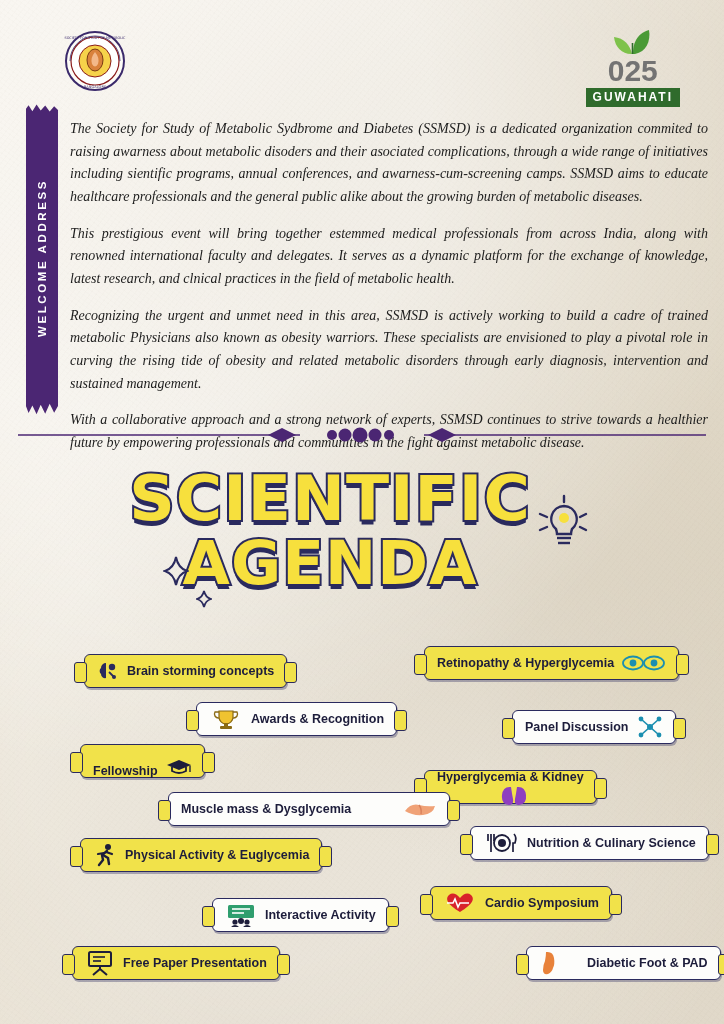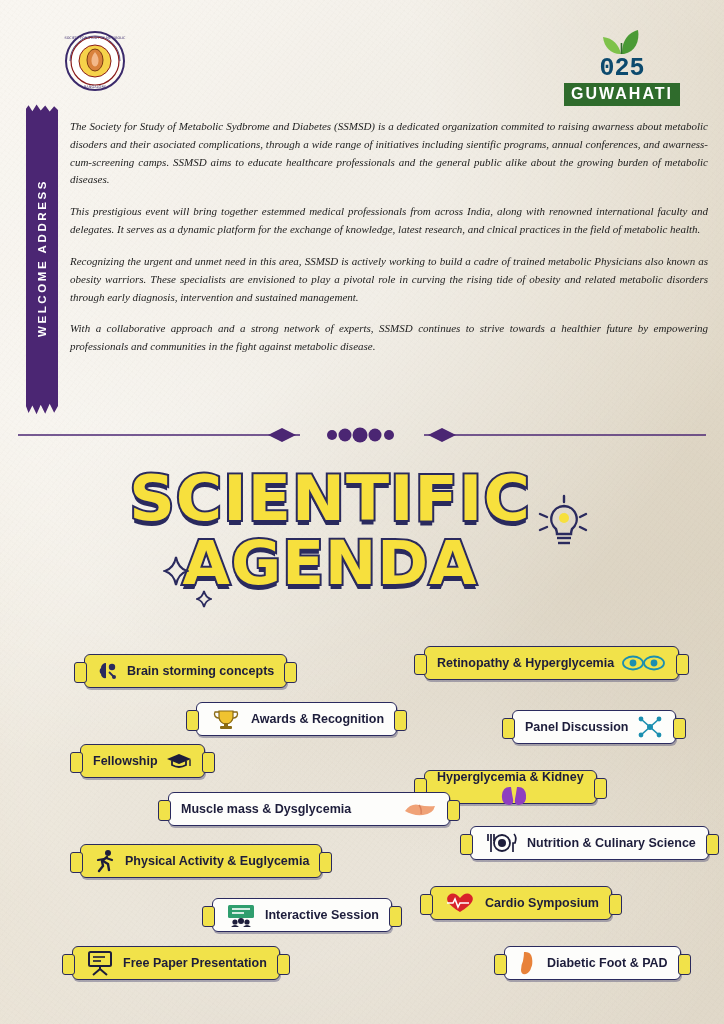--- a/index.html
+++ b/index.html
@@ -29,26 +29,26 @@
   }
   .content { position:absolute; inset:0; }
 
   
   .logo-left {
     position:absolute; left:62px; top:30px; width:66px; height:62px;
   }
   .logo-right { position:absolute; right:44px; top:26px; text-align:center; }
   .logo-right .leaf { display:block; margin:0 auto -4px; }
   .logo-right .yr {
-    font-family:Liberation Mono, monospace;
-    font-weight:bold; font-size:25px; color:#0c4a6e; letter-spacing:0px;
+    font-family:Liberation Sans, sans-serif;
+    font-weight:bold; font-size:30px; color:#737373; letter-spacing:0px;
     line-height:1;
   }
   .logo-right .city {
-    font-weight:bold; font-size:16px; letter-spacing:2px; color:#ffffff;
+    font-weight:bold; font-size:12px; letter-spacing:2px; color:#ffffff;
     background:#2f6b2c; padding:2px 7px 3px; display:inline-block; margin-top:2px;
   }
 
   
   .welcome-strip {
     position:absolute; left:26px; top:113px; width:32px; height:290px;
     background:#4b2673;
     border-radius:3px;
   }
   .welcome-strip::before{
@@ -67,21 +67,21 @@
     display:flex; align-items:center; justify-content:center;
     writing-mode:vertical-rl; transform:rotate(180deg);
     text-align:center;
   }
 
   
   .address {
     position:absolute; left:70px; top:118px; width:638px;
     font-family:"Liberation Serif", serif;
     font-style:italic;
-    font-size:11px;
+    font-size:14px;
     line-height:1.62;
     color:#1c1c1c;
     text-align:justify;
   }
   .address p { margin:0 0 14px 0; }
   .address p:last-child { margin-bottom:16px; }
 
   
   .divider { position:absolute; left:0; top:418px; width:724px; height:34px; }
 
@@ -272,21 +272,21 @@
             <line x1="13" y1="13" x2="22" y2="21" stroke="#1b8fb0" stroke-width="1.6"></line>
             <circle cx="13" cy="13" r="3" fill="#1b8fb0"></circle>
             <circle cx="4" cy="5" r="2.4" fill="#1b8fb0"></circle>
             <circle cx="22" cy="5" r="2.4" fill="#1b8fb0"></circle>
             <circle cx="4" cy="21" r="2.4" fill="#1b8fb0"></circle>
             <circle cx="22" cy="21" r="2.4" fill="#1b8fb0"></circle>
           </svg>
       </span>
     </div>
 
-    <div class="pill yellow" style="left:80px; top:104px;">
+    <div class="pill yellow" style="left:80px; top:104px;align-items:flex-end;">
       <span class="lbl">Fellowship</span>
       <span class="ico right">
         <svg width="26" height="20" viewBox="0 0 26 20">
             <path d="M13 3 L25 8 L13 13 L1 8 Z" fill="#1d1d3b"></path>
             <path d="M6 10 v4 q7 4 14 0 v-4" fill="none" stroke="#1d1d3b" stroke-width="1.8"></path>
             <line x1="24" y1="8.5" x2="24" y2="15" stroke="#1d1d3b" stroke-width="1.4"></line>
           </svg>
       </span>
     </div>
 
@@ -315,21 +315,21 @@
         <svg width="36" height="22" viewBox="0 0 36 22">
             <path d="M5 2 v7 M8 2 v7 M11 2 v7 M8 9 v11" stroke="#1d1d3b" stroke-width="1.7" fill="none"></path>
             <circle cx="19" cy="11" r="8" fill="none" stroke="#1d1d3b" stroke-width="1.8"></circle>
             <circle cx="19" cy="11" r="4" fill="#1d1d3b"></circle>
             <path d="M31 2 q3 3 1 9 h-2 v9" stroke="#1d1d3b" stroke-width="1.7" fill="none"></path>
           </svg>
       </span>
       <span class="lbl">Nutrition &amp; Culinary Science</span>
     </div>
 
-    <div class="pill yellow" style="left:80px; top:204px;align-items:center;">
+    <div class="pill yellow" style="left:80px; top:198px;align-items:center;">
       <span class="ico left">
         <svg width="24" height="24" viewBox="0 0 24 24">
             <circle cx="15" cy="4" r="3" fill="#1d1d3b"></circle>
             <path d="M14 8 l-5 4 l1 5 l-4 5" stroke="#1d1d3b" stroke-width="2.4" fill="none" stroke-linecap="round"></path>
             <path d="M10 12 l5 3 l1 6" stroke="#1d1d3b" stroke-width="2.4" fill="none" stroke-linecap="round"></path>
             <path d="M13 9 l6 2" stroke="#1d1d3b" stroke-width="2.2" stroke-linecap="round"></path>
             <path d="M11 10 l-6 1" stroke="#1d1d3b" stroke-width="2.2" stroke-linecap="round"></path>
           </svg>
       </span>
       <span class="lbl">Physical Activity &amp; Euglycemia</span>
@@ -350,36 +350,36 @@
         <svg width="32" height="24" viewBox="0 0 32 24">
             <rect x="3" y="2" width="26" height="13" rx="1.5" fill="#2f9e6e"></rect>
             <line x1="7" y1="6" x2="25" y2="6" stroke="#ffffff" stroke-width="1.6"></line>
             <line x1="7" y1="10" x2="19" y2="10" stroke="#ffffff" stroke-width="1.6"></line>
             <circle cx="10" cy="19" r="2.6" fill="#1d1d3b"></circle>
             <circle cx="16" cy="18" r="3" fill="#1d1d3b"></circle>
             <circle cx="22" cy="19" r="2.6" fill="#1d1d3b"></circle>
             <path d="M6 24 q4 -4 8 0 M18 24 q4 -4 8 0" fill="#1d1d3b"></path>
           </svg>
       </span>
-      <span class="lbl">Interactive Session</span>
+      <span class="lbl">Interactive Activity</span>
     </div>
 
     <div class="pill yellow" style="left:72px; top:306px;justify-content:center;">
       <span class="ico left">
         <svg width="30" height="26" viewBox="0 0 30 26">
             <rect x="4" y="2" width="22" height="14" rx="1.5" fill="none" stroke="#1d1d3b" stroke-width="2"></rect>
             <line x1="8" y1="7" x2="20" y2="7" stroke="#1d1d3b" stroke-width="1.6"></line>
             <line x1="8" y1="11" x2="16" y2="11" stroke="#1d1d3b" stroke-width="1.6"></line>
             <path d="M15 16 v3 M15 19 l-7 6 M15 19 l7 6" stroke="#1d1d3b" stroke-width="2" fill="none"></path>
           </svg>
       </span>
       <span class="lbl">Free Paper Presentation</span>
     </div>
 
-    <div class="pill white" style="left:504px; top:306px;">
+    <div class="pill white" style="left:526px; top:306px;gap:18px;">
       <span class="ico left">
         <svg width="22" height="26" viewBox="0 0 22 26">
             <path d="M7 2 q7 -1 8 6 q1 6 -1 10 q-1 4 -5 6 q-5 1 -5 -4 q0 -5 2 -9 q1 -5 1 -9z" fill="#e8823a"></path>
           </svg>
       </span>
       <span class="lbl">Diabetic Foot &amp; PAD</span>
     </div>
 
   </div>
 </div>

